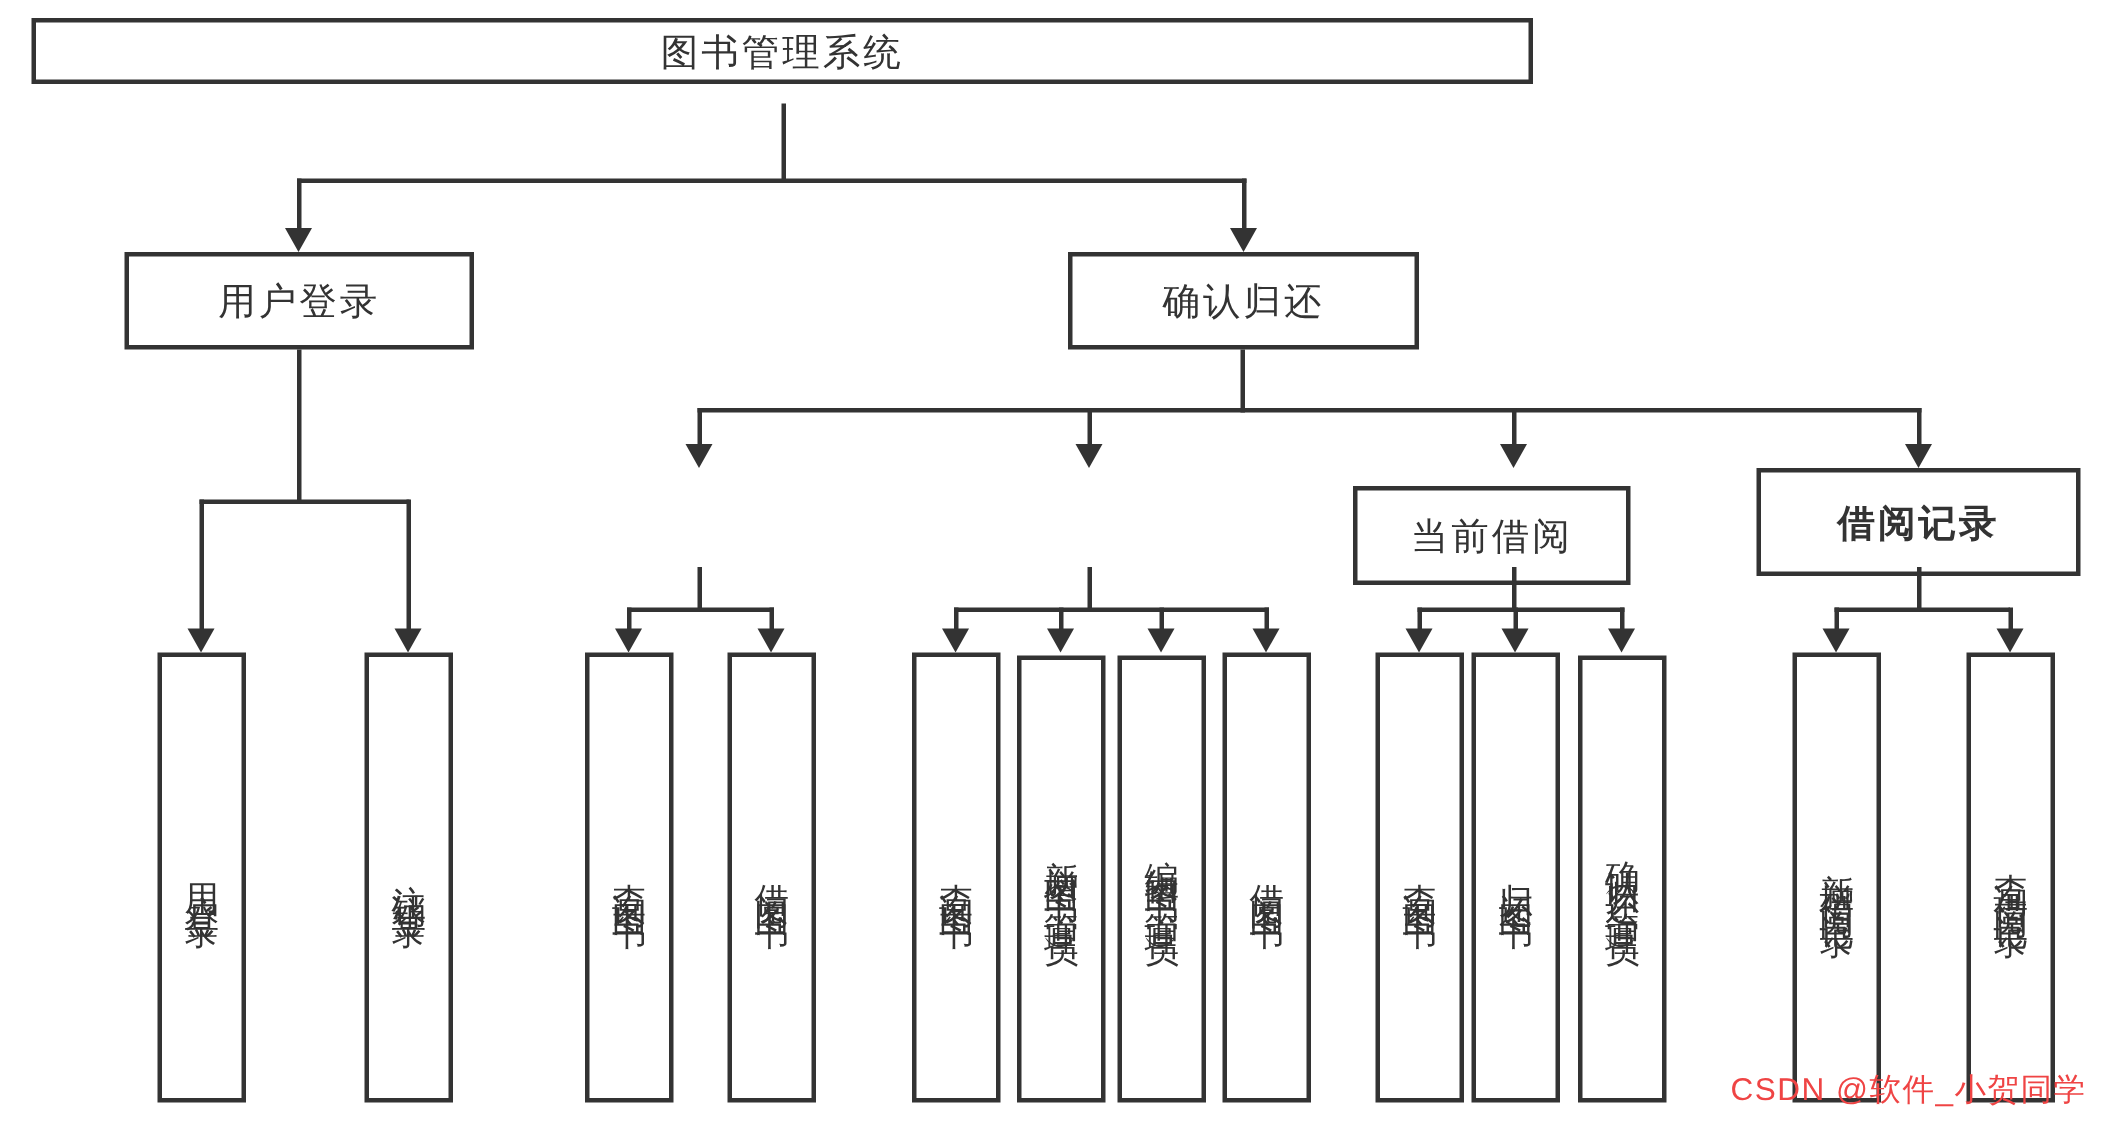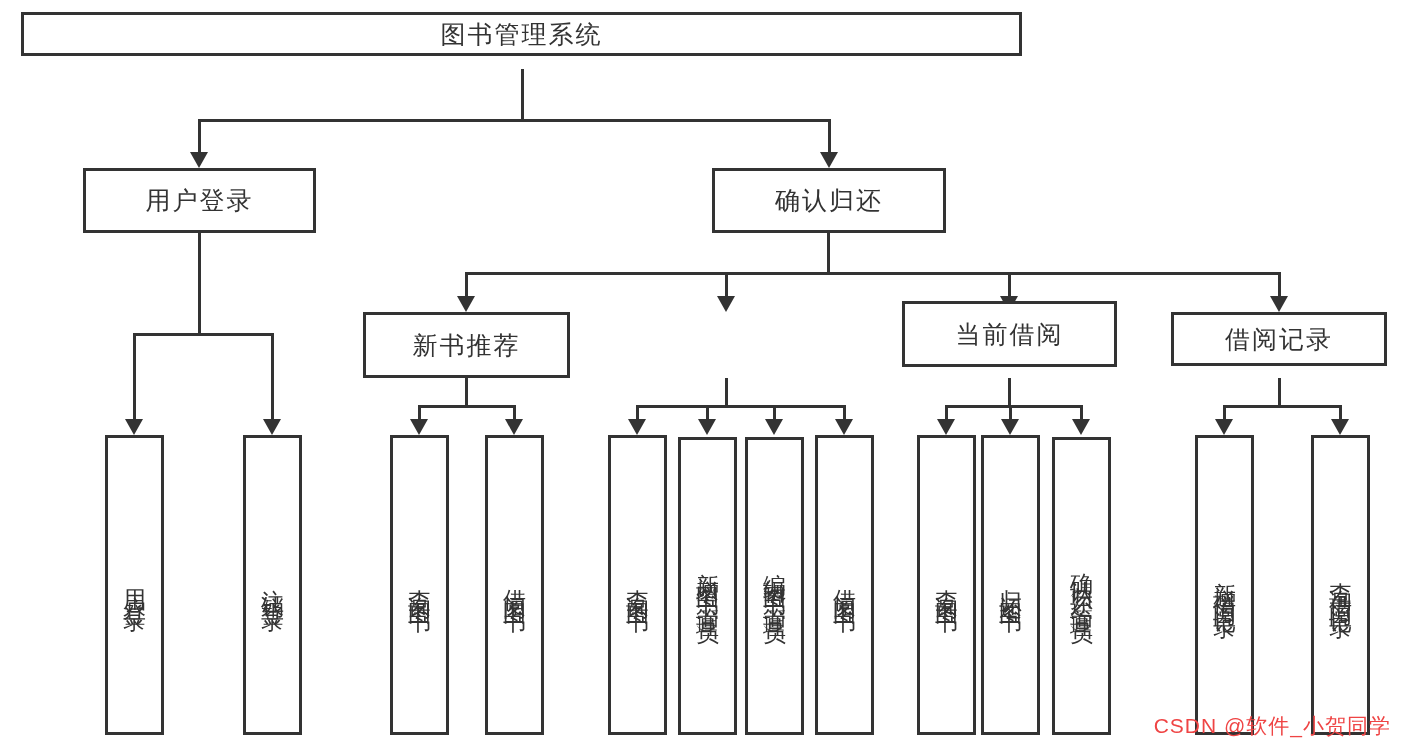--- a/index.html
+++ b/index.html
@@ -84,27 +84,24 @@
   <div class="hl" style="left:465px; top:272px; width:816px;"></div>
   <div class="vl" style="left:465px; top:272px; height:26px;"></div>
   <div class="arrow" style="left:457px; top:296px;"></div>
   <div class="vl" style="left:725px; top:272px; height:26px;"></div>
   <div class="arrow" style="left:717px; top:296px;"></div>
   <div class="vl" style="left:1008px; top:272px; height:26px;"></div>
   <div class="arrow" style="left:1000px; top:296px;"></div>
   <div class="vl" style="left:1278px; top:272px; height:26px;"></div>
   <div class="arrow" style="left:1270px; top:296px;"></div>
 
-  <div class="box h" style="left:363px; top:312px; width:207px; height:66px;">
-    <span>新书推荐</span>
-  </div>
-  <div class="box h" style="left:902px; top:301px; width:215px; height:66px;">
+  <div class="box h" style="left:902px; top:324px; width:185px; height:66px;">
     <span>当前借阅</span>
   </div>
-  <div class="box h" style="left:1171px; top:312px; width:216px; height:54px;">
+  <div class="box h" style="left:1171px; top:312px; width:216px; height:72px;font-weight:bold;">
     <span>借阅记录</span>
   </div>
 
   <div class="vl" style="left:465px; top:378px; height:30px;"></div>
   <div class="hl" style="left:418px; top:405px; width:98px;"></div>
   <div class="vl" style="left:418px; top:405px; height:15px;"></div>
   <div class="arrow" style="left:410px; top:419px;"></div>
   <div class="vl" style="left:513px; top:405px; height:15px;"></div>
   <div class="arrow" style="left:505px; top:419px;"></div>
 

